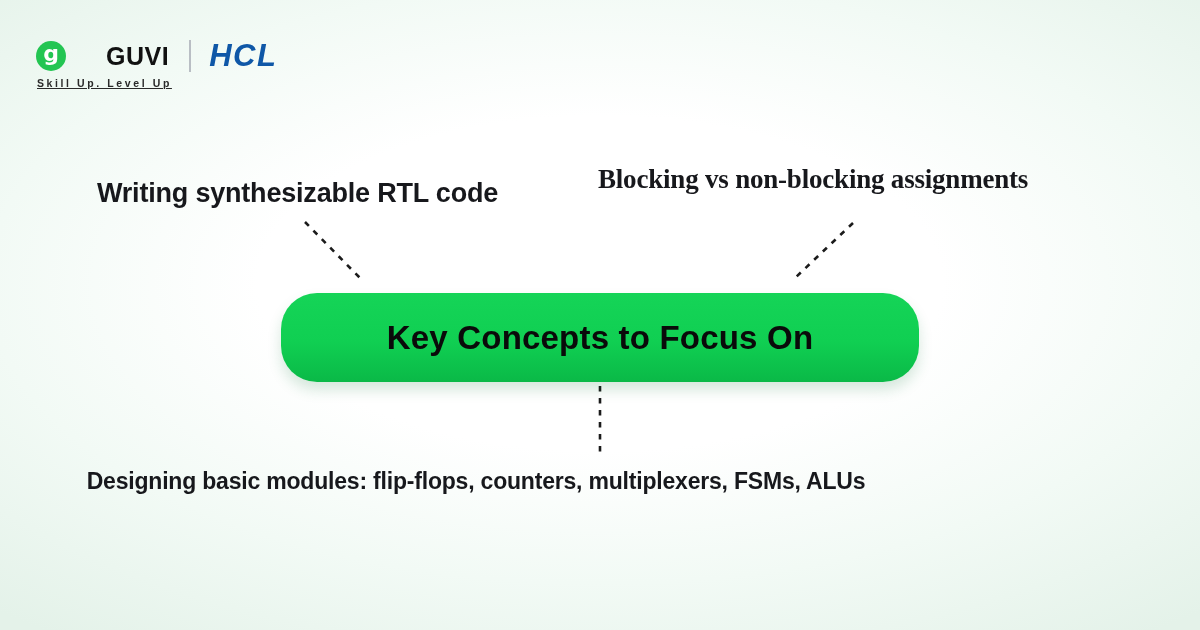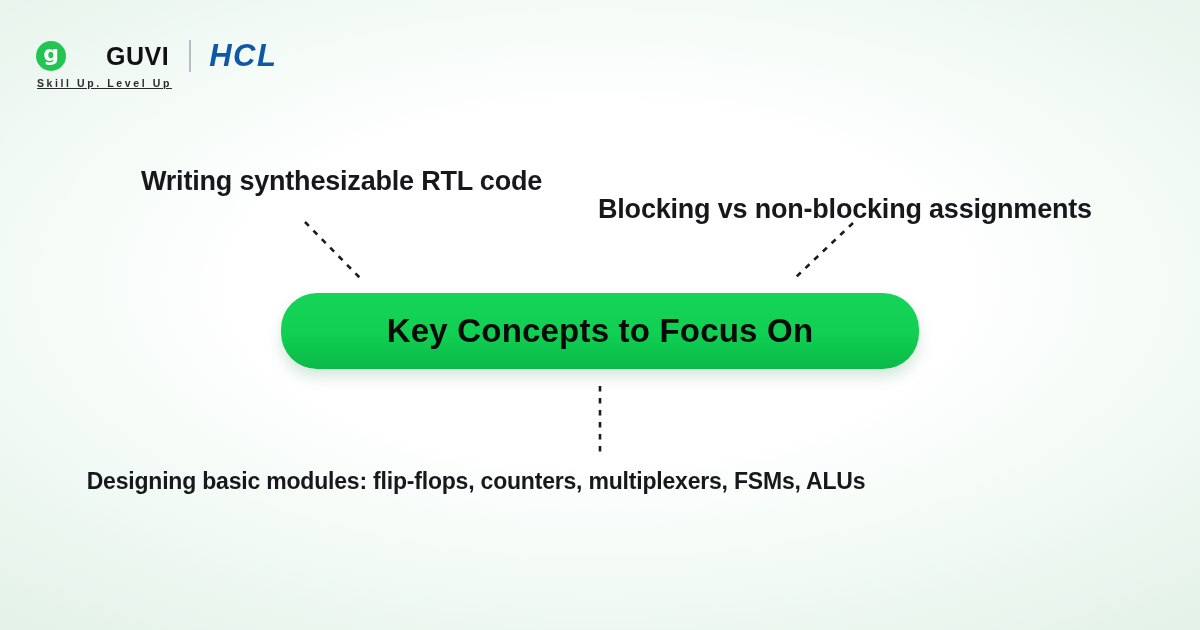--- a/index.html
+++ b/index.html
@@ -76,22 +76,22 @@
 
   
   .concept {
     position: absolute;
     color: #17181c;
     font-size: 27px;
     font-weight: 600;
     letter-spacing: -0.2px;
     white-space: nowrap;
   }
-  .concept-top-left  { left: 97px;  top: 166px; margin-left: 44px; }
-  .concept-top-right { left: 598px; top: 194px; }
+  .concept-top-left  { left: 97px;  top: 178px; }
+  .concept-top-right { left: 598px; top: 164px; font-family: Liberation Serif, serif; }
   .concept-bottom {
     left: 0;
     top: 468px;
     width: 952px;
     text-align: center;
     font-size: 23px;
   }
 
   
   .connectors {
@@ -105,21 +105,21 @@
     stroke-width: 2.6;
     stroke-dasharray: 5.5 6.5;
   }
 
   
   .pill {
     position: absolute;
     left: 281px;
     top: 293px;
     width: 638px;
-    height: 76px;
+    height: 89px;
     border-radius: 36px;
     background: linear-gradient(180deg, #15d457 0%, #10cf52 55%, #0ab947 100%);
     box-shadow: 0 8px 14px rgba(20, 120, 60, 0.18);
     display: flex;
     align-items: center;
     justify-content: center;
   }
   .pill-title {
     font-size: 33px;
     font-weight: 700;

